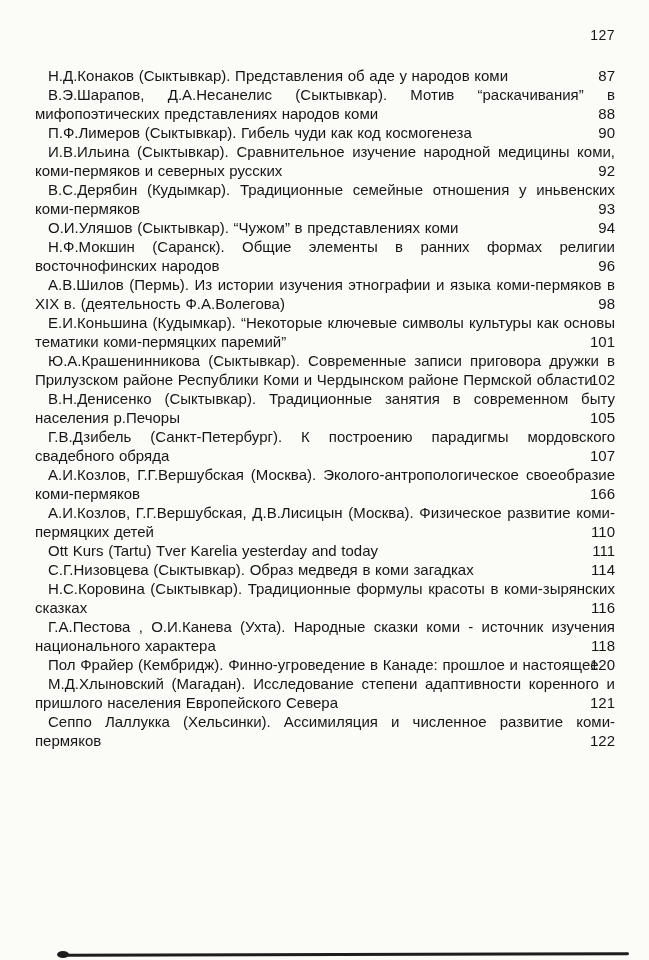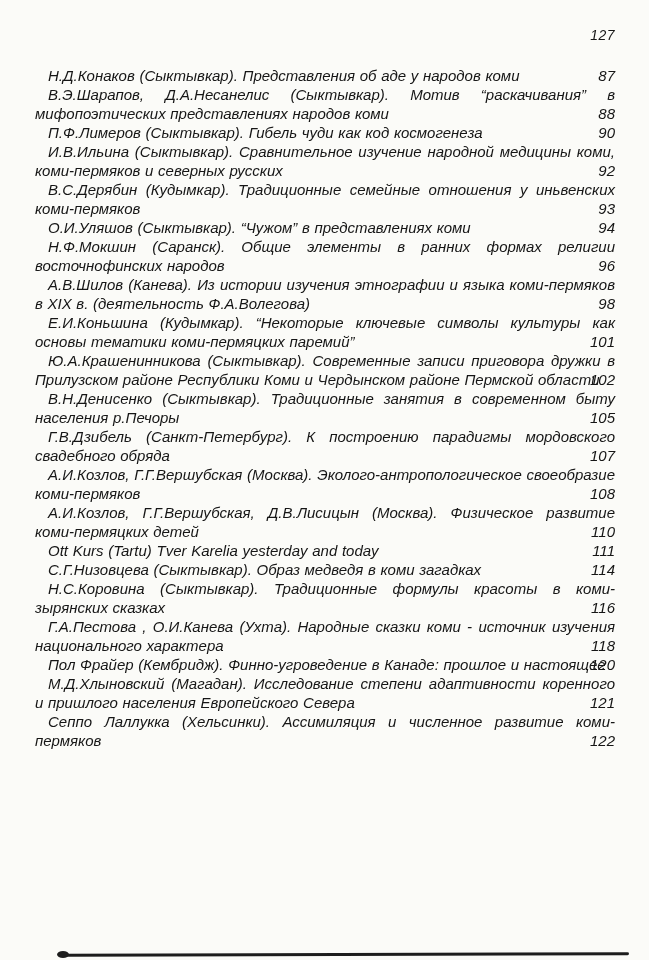--- a/index.html
+++ b/index.html
@@ -10,21 +10,20 @@
   body {
     position: relative;
     overflow: hidden;
     background: #fbfbf8;
     color: #161616;
     font-family: "Liberation Sans", "DejaVu Sans", sans-serif;
   }
   .page {
     position: absolute;
     inset: 0;
-    font-style: italic;
   }
   .page-number-row {
     position: absolute;
     top: 27px;
     left: 35px;
     width: 580px;
     text-align: right;
     font-size: 14px;
     line-height: 17px;
     letter-spacing: 0.5px;
@@ -115,21 +114,21 @@
       <span class="entry-text">О.И.Уляшов (Сыктывкар). “Чужом” в представлениях коми</span>
       <span class="entry-page">94</span>
     </div>
 
     <div class="entry">
       <span class="entry-text">Н.Ф.Мокшин (Саранск). Общие элементы в ранних формах религии восточнофинских народов</span>
       <span class="entry-page">96</span>
     </div>
 
     <div class="entry">
-      <span class="entry-text">А.В.Шилов (Канева). Из истории изучения этнографии и языка коми-пермяков в XIX в. (деятельность Ф.А.Волегова)</span>
+      <span class="entry-text">А.В.Шилов (Пермь). Из истории изучения этнографии и языка коми-пермяков в XIX в. (деятельность Ф.А.Волегова)</span>
       <span class="entry-page">98</span>
     </div>
 
 
     <div class="entry">
       <span class="entry-text">Е.И.Коньшина (Кудымкар). “Некоторые ключевые символы культуры как основы тематики коми-пермяцких паремий”</span>
       <span class="entry-page">101</span>
     </div>
 
     <div class="entry">
@@ -142,21 +141,21 @@
       <span class="entry-page">105</span>
     </div>
 
     <div class="entry">
       <span class="entry-text">Г.В.Дзибель (Санкт-Петербург). К построению парадигмы мордовского свадебного обряда</span>
       <span class="entry-page">107</span>
     </div>
 
     <div class="entry">
       <span class="entry-text">А.И.Козлов, Г.Г.Вершубская (Москва). Эколого-антропологическое своеобразие коми-пермяков</span>
-      <span class="entry-page">108</span>
+      <span class="entry-page">166</span>
     </div>
 
     <div class="entry">
       <span class="entry-text">А.И.Козлов, Г.Г.Вершубская, Д.В.Лисицын (Москва). Физическое развитие коми-пермяцких детей</span>
       <span class="entry-page">110</span>
     </div>
 
     <div class="entry">
       <span class="entry-text">Ott Kurs (Tartu) Tver Karelia yesterday and today</span>
       <span class="entry-page">111</span>

